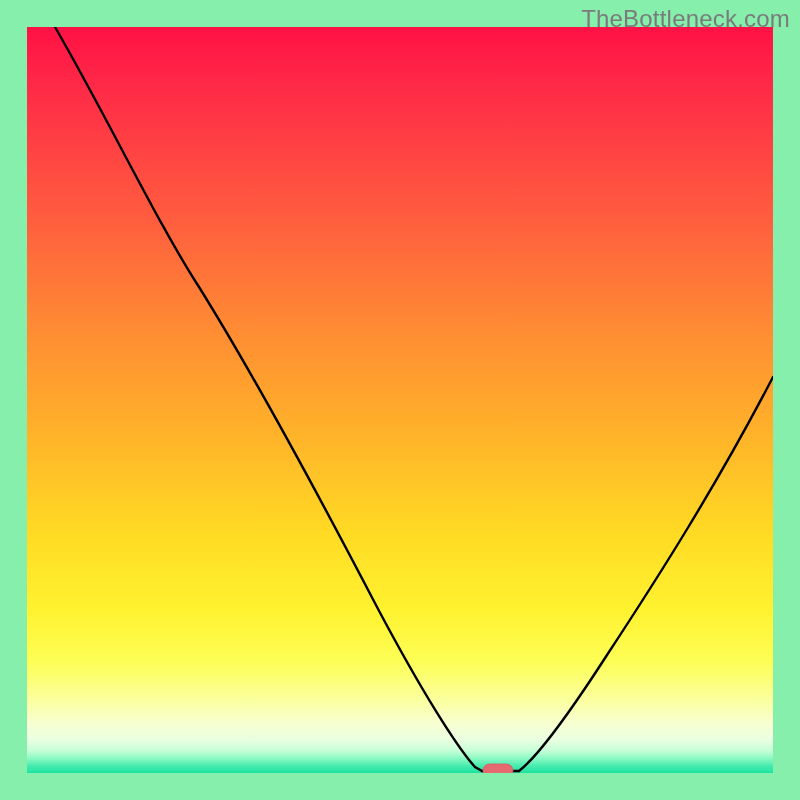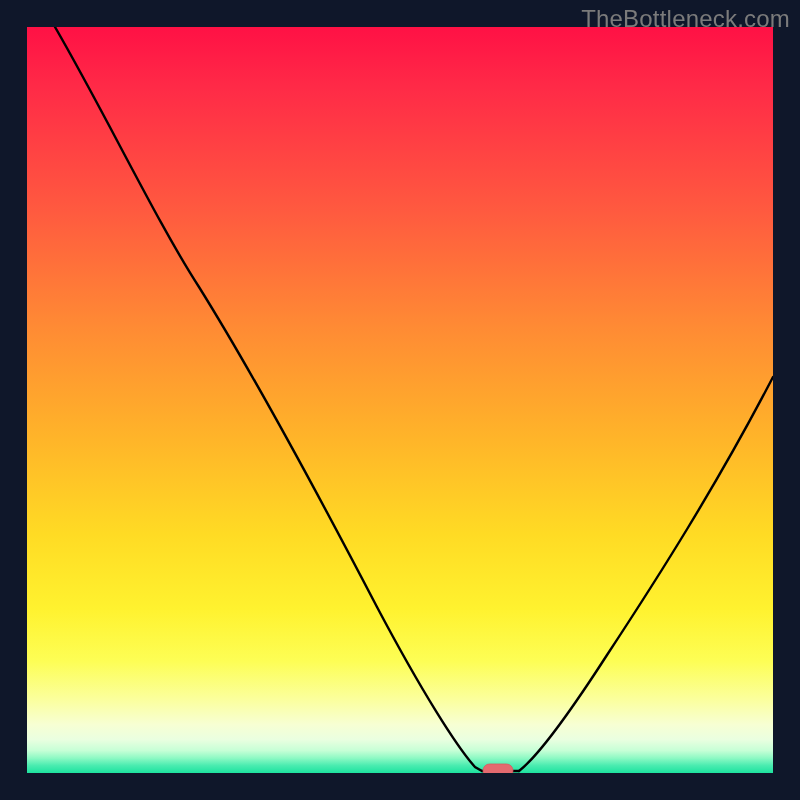--- a/index.html
+++ b/index.html
@@ -8,21 +8,21 @@
     width: 800px;
     height: 800px;
     background: #000;
     overflow: hidden;
     font-family: Arial, Helvetica, sans-serif;
   }
   .frame {
     position: relative;
     width: 800px;
     height: 800px;
-    background: #0f172a;
+    background: #86efac;
   }
   .plot-area {
     position: absolute;
     left: 27px;
     top: 27px;
     width: 746px;
     height: 746px;
     
     overflow: hidden;
   }

